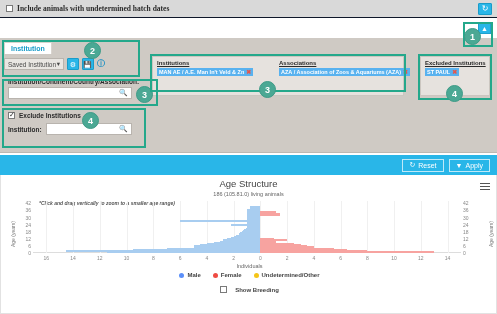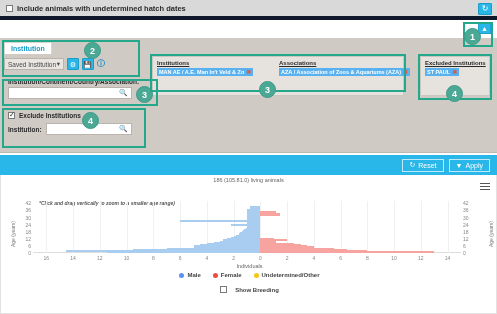--- a/index.html
+++ b/index.html
@@ -7,22 +7,22 @@
   body {
     width:497px; height:314px; overflow:hidden;
     font-family:"Liberation Sans", sans-serif;
     font-size:7px; color:#333; background:#ffffff;
   }
   .app { position:relative; width:497px; height:314px; background:#fff; }
 
   
   .topbar {
     position:absolute; left:0; top:0; width:497px; height:18px;
-    background:#d9d9d9; border-bottom:4px solid #0f172a;
-    display:flex; align-items:center; padding:8px 6px;
+    background:#d9d9d9; border-bottom:1px solid #0f172a;
+    display:flex; align-items:center; padding:8px 6px;font-family:Liberation Serif, serif;
   }
   .chk { width:7px; height:7px; border:1px solid #7a7a7a; background:#fff;
          display:inline-block; margin-right:4px; position:relative; flex:0 0 auto; }
   .chk.checked:after {
     content:"\2713"; position:absolute; left:0px; top:-2px;
     font-size:7px; color:#333; line-height:8px;
   }
   .topbar-label { font-size:7.5px; font-weight:bold; color:#2b2b2b; }
   .refresh-btn {
     position:absolute; right:5px; top:3px; width:14px; height:12px;
@@ -257,20 +257,21 @@
       <span>↻</span>
       <span>Reset</span>
     </div>
     <div class="act-btn">
       <span>▼</span>
       <span>Apply</span>
     </div>
   </div>
 
   <div class="chartwrap">
+    <div class="chart-title">Age Structure</div>
     <div class="chart-sub">186 (105.81.0) living animals</div>
     <div class="hamburger">
         <div></div>
         <div></div>
         <div></div>
       </div>
 
     <div class="plot">
       <div class="hint">*Click and drag vertically to zoom to a smaller age range)</div>
       <div class="ylab" style="left:9px; top:46px;">Age (years)</div>

